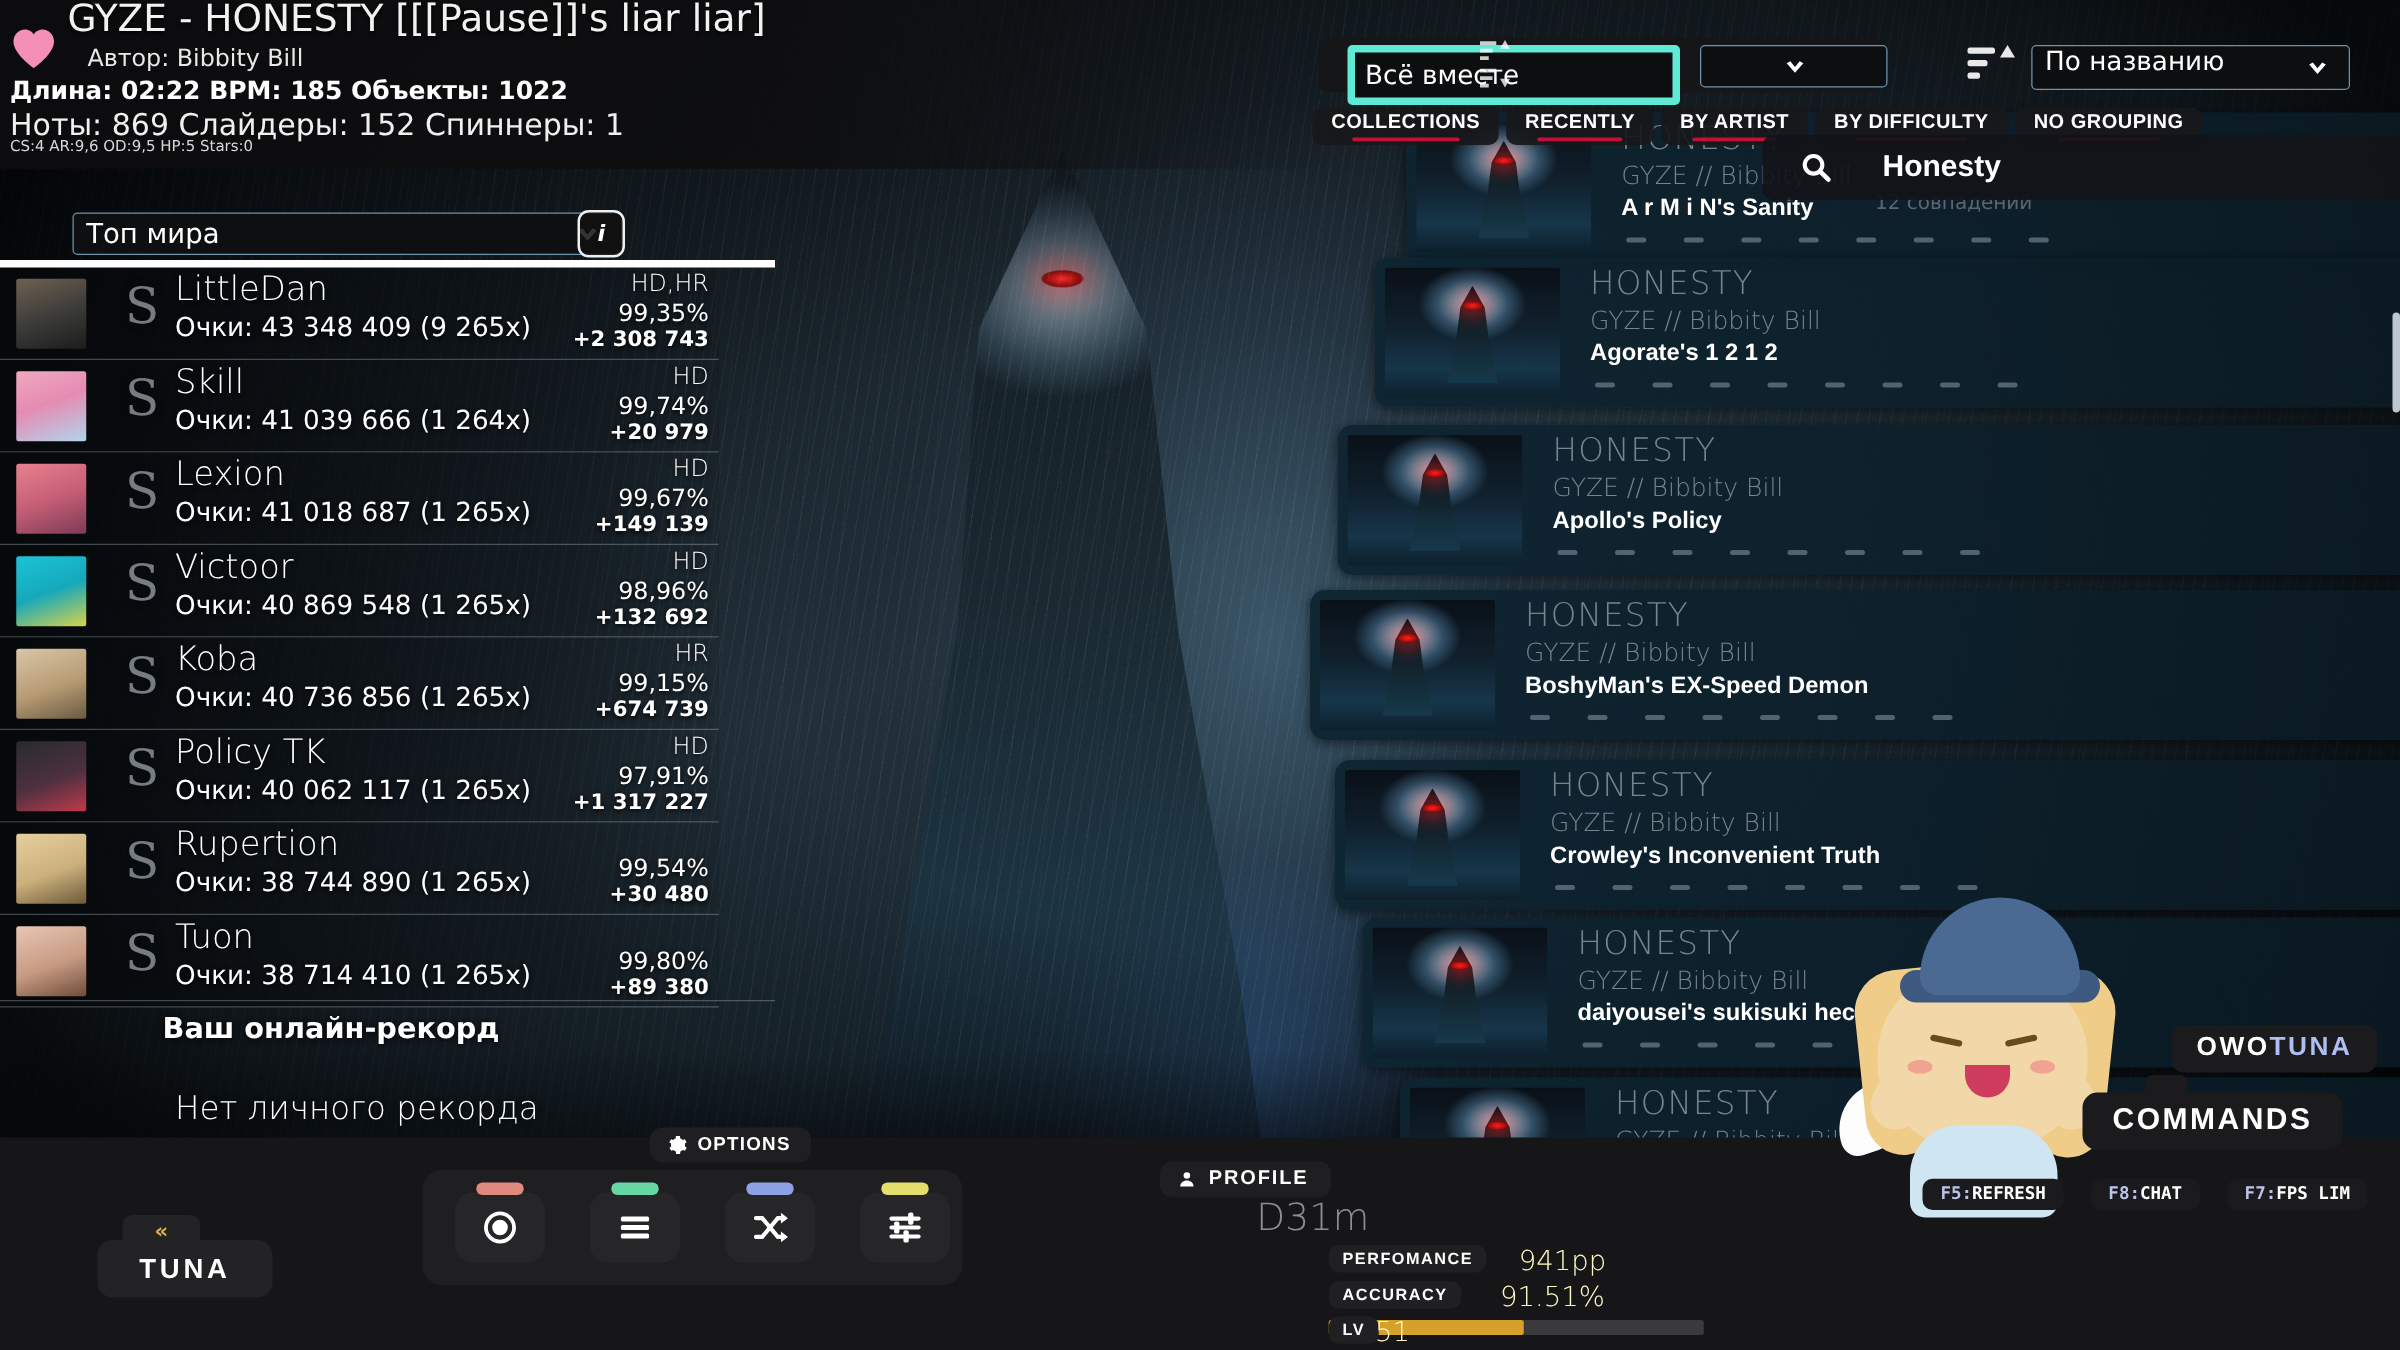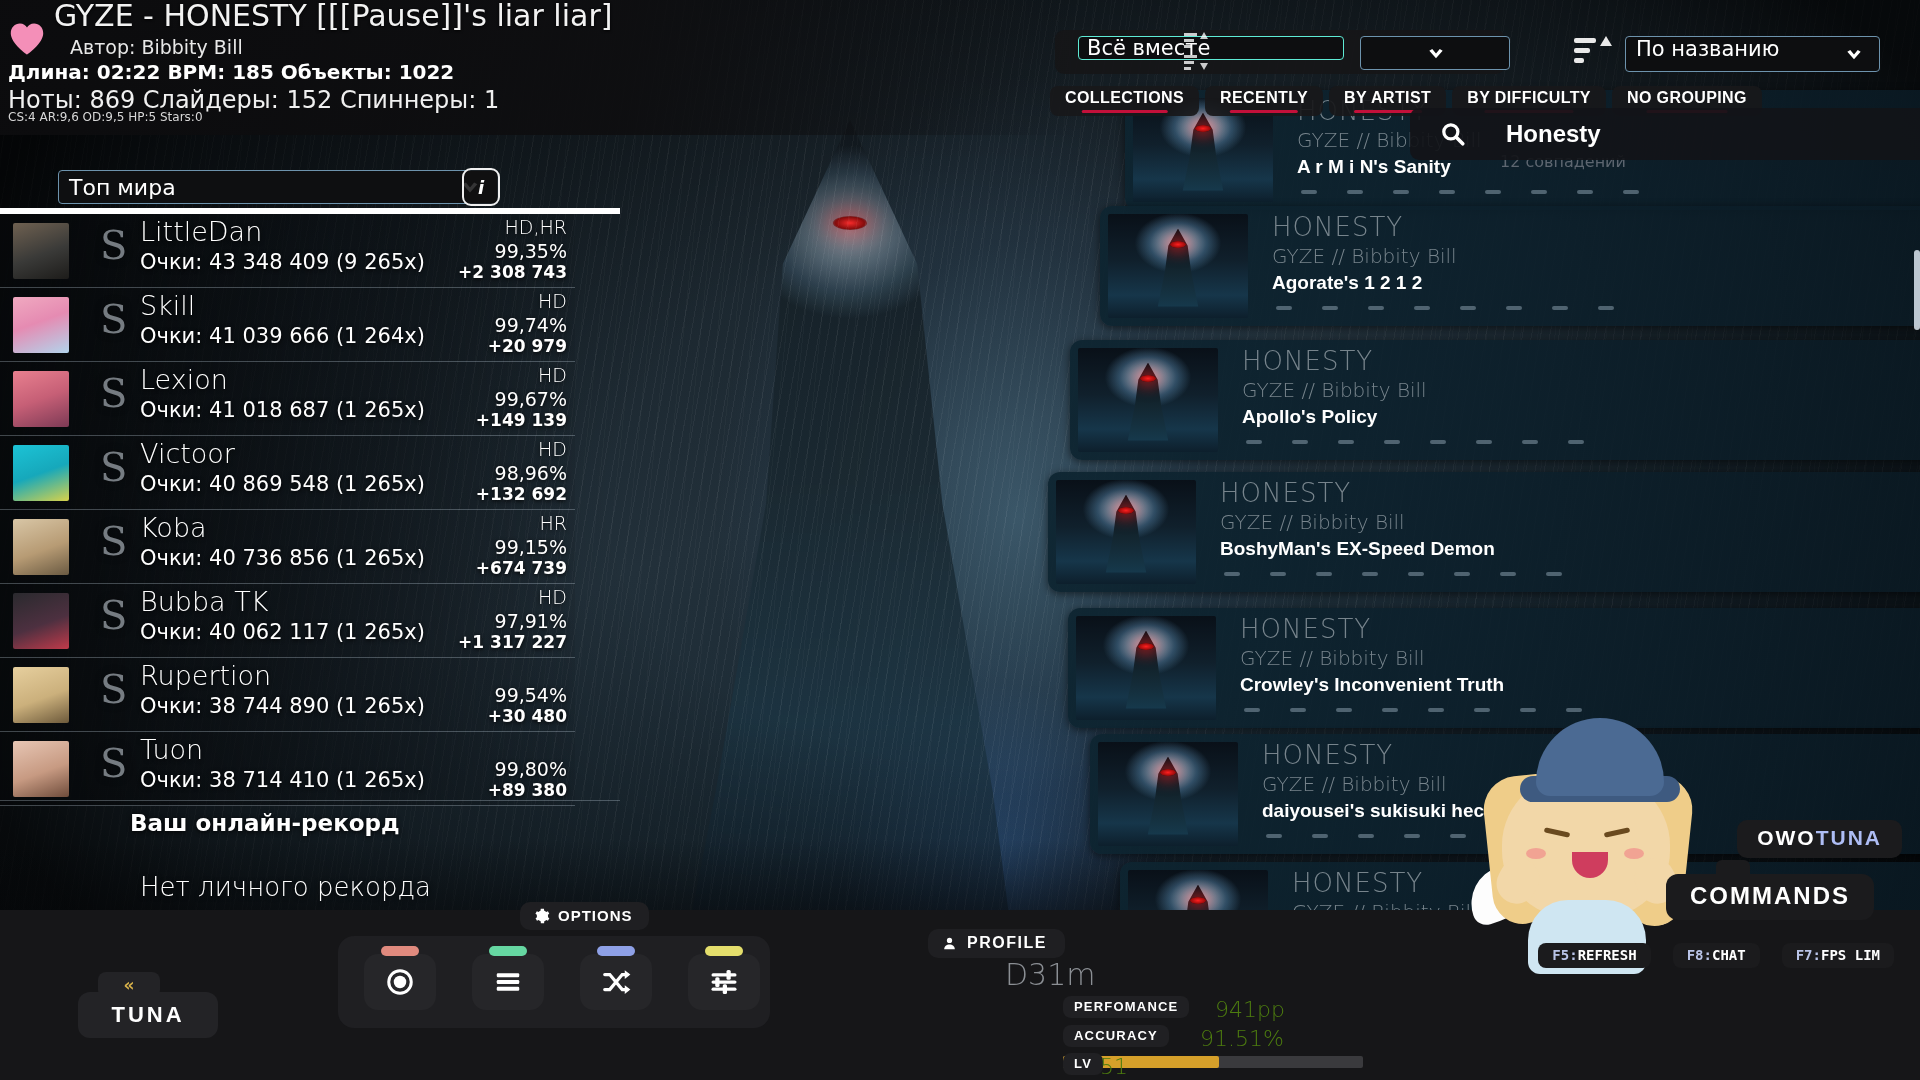--- a/index.html
+++ b/index.html
@@ -90,23 +90,23 @@
 
   
   .sortbar-shell {
     position: absolute; left: 1055px; top: 30px; width: 450px; height: 44px;
     background: rgba(22,22,24,0.92);
     border-radius: 9px;
     z-index: 38;
   }
   .group-select {
     position: absolute; left: 1078px; top: 36px;
-    width: 266px; height: 24px;
+    width: 266px; height: 48px;
     background: #0d0e10;
-    border: 1px solid #5eead4;
+    border: 6px solid #5eead4;
     border-radius: 4px;
     display: flex; align-items: center;
     padding: 0 8px;
     z-index: 42;
   }
   .group-select .val {
     color: #ffffff; font-size: 21px; font-weight: 400; line-height: 1;
   }
   .sort-glyph {
     position: absolute; left: 1184px; top: 30px;
@@ -352,21 +352,21 @@
   .profile-name {
     position: absolute; left: 1005px; bottom: 88px;
     color: #8b8f94; font-size: 30px; font-weight: 300; z-index: 53;
   }
   .stat-pill {
     position: absolute; background: #202023; border-radius: 8px;
     padding: 3px 11px 4px 11px;
     color: #ffffff; font-size: 13px; font-weight: bold; letter-spacing: 1.2px;
     font-family: "Liberation Sans", sans-serif; z-index: 53;
   }
-  .stat-val { position: absolute; color: #4d7c0f; font-size: 22px; font-weight: 300; z-index: 53; }
+  .stat-val { position: absolute; color: #fef9c3; font-size: 22px; font-weight: 300; z-index: 53; }
   .lv-bar-bg {
     position: absolute; left: 1063px; bottom: 12px; width: 300px; height: 12px;
     background: #3a3a3d; border-radius: 2px; z-index: 52;
   }
   .lv-bar-fill {
     position: absolute; left: 0; top: 0; height: 12px; width: 52%;
     background: #d6a02a; border-radius: 2px;
   }
 
   
@@ -613,21 +613,21 @@
         <div class="lb-score">Очки: 40 736 856 (1 265x)</div>
         <div class="lb-right">
           <div class="lb-mods">HR</div>
           <div class="lb-acc">99,15%</div>
           <div class="lb-delta">+674 739</div>
         </div>
       </div>
       <div class="lb-row">
         <div class="lb-avatar" style="background: linear-gradient(160deg, rgb(42, 42, 46) 0%, rgb(77, 48, 64) 55%, rgb(192, 58, 74) 100%);"></div>
         <div class="lb-rank-glyph" style="opacity: 0.55;">S</div>
-        <div class="lb-name">Bubba TK</div>
+        <div class="lb-name">Policy TK</div>
         <div class="lb-score">Очки: 40 062 117 (1 265x)</div>
         <div class="lb-right">
           <div class="lb-mods">HD</div>
           <div class="lb-acc">97,91%</div>
           <div class="lb-delta">+1 317 227</div>
         </div>
       </div>
       <div class="lb-row">
         <div class="lb-avatar" style="background: linear-gradient(160deg, rgb(230, 207, 158) 0%, rgb(203, 176, 124) 55%, rgb(109, 90, 59) 100%);"></div>
         <div class="lb-rank-glyph" style="opacity: 0.55;">S</div>

